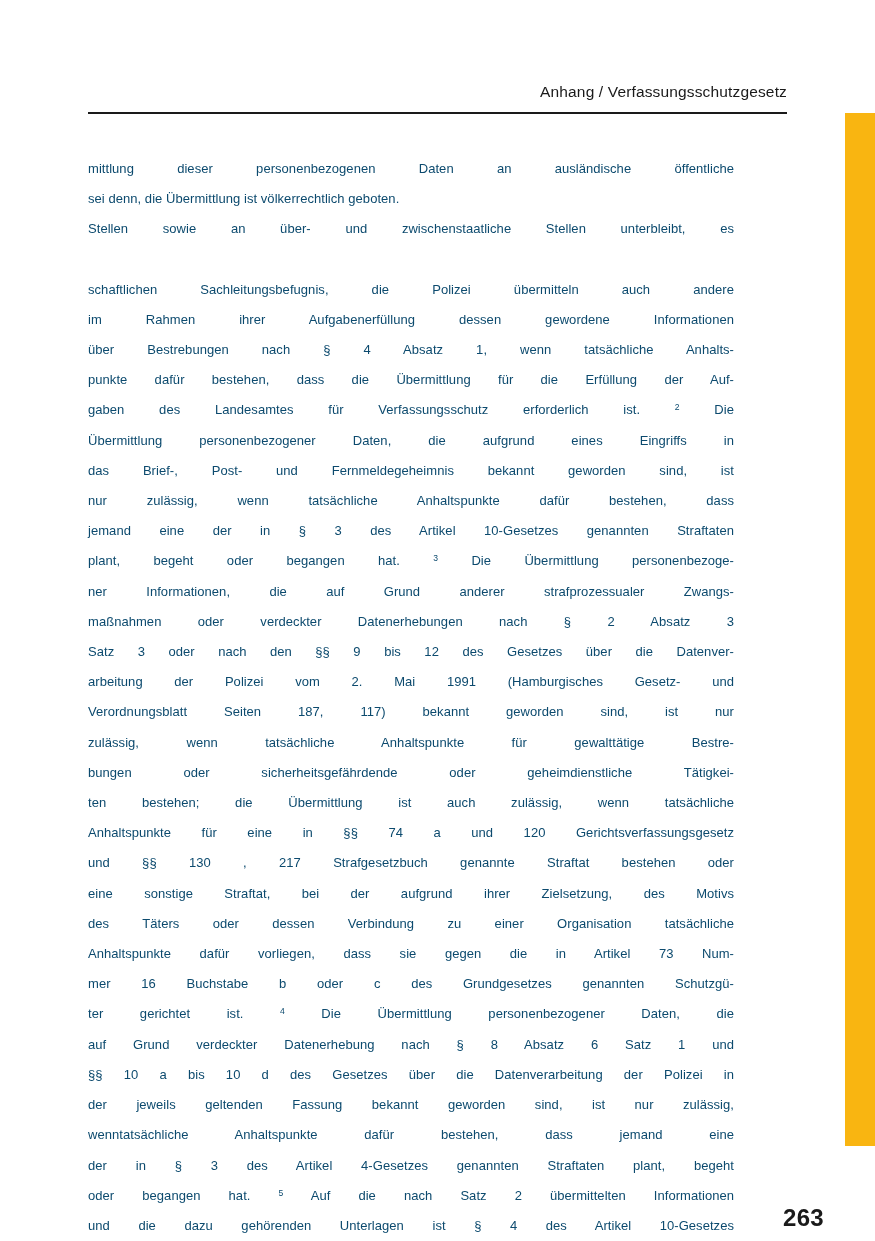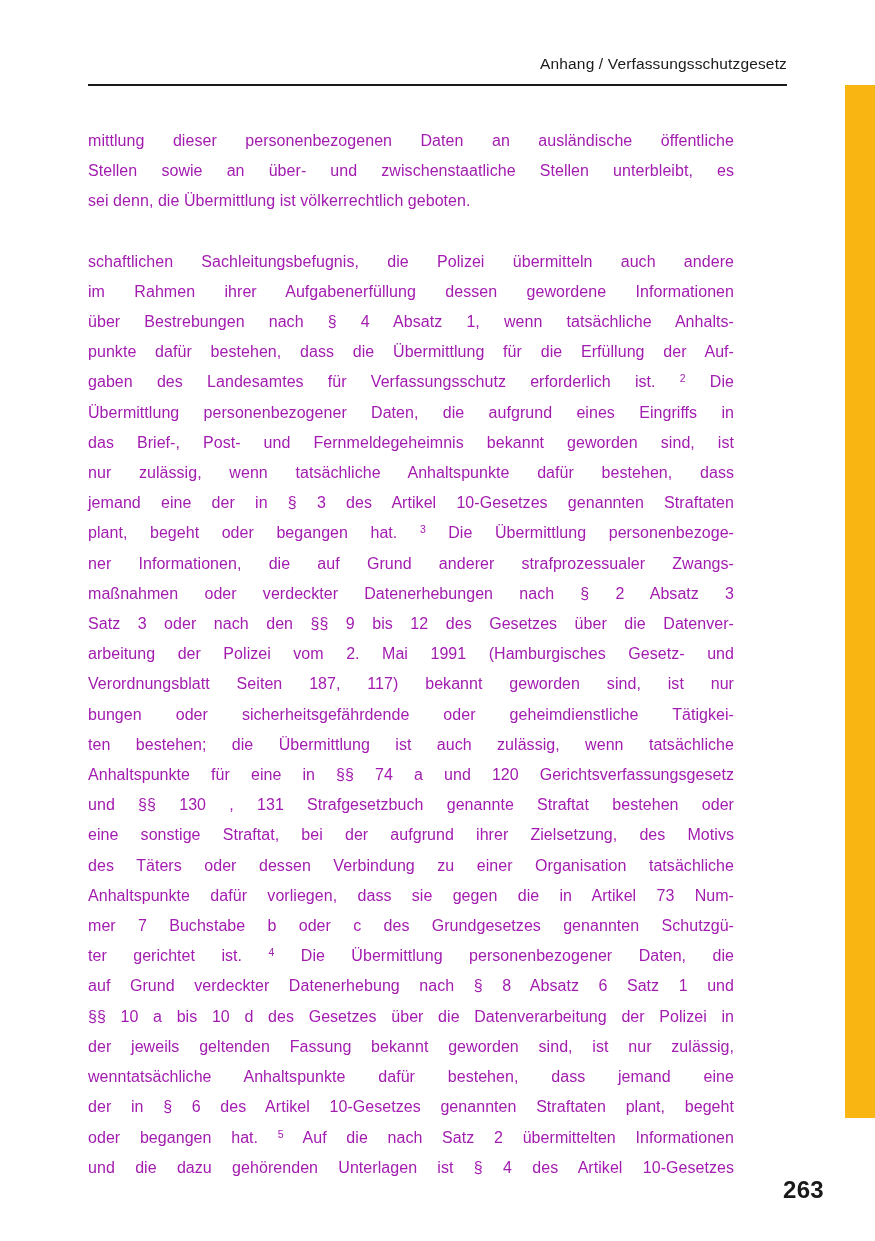--- a/index.html
+++ b/index.html
@@ -12,20 +12,21 @@
     background: #ffffff;
     font-family: "Liberation Sans", sans-serif;
     color: #1a1a1a;
     position: relative;
     overflow: hidden;
   }
 
   .page {
     position: absolute;
     inset: 0;
+    margin-top: 28px;
   }
 
   
   .edge-tab {
     position: absolute;
     left: 845px;
     top: 85px;
     width: 30px;
     height: 1033px;
     background: #f9b511;
@@ -54,23 +55,23 @@
   
   .col {
     position: absolute;
     left: 88px;
     top: 126px;
     width: 646px;
   }
 
   .para {
     margin: 0;
-    font-size: 16px;
+    font-size: 13px;
     line-height: 30.2px;
-    color: #a21caf;
+    color: #0c4a6e;
     letter-spacing: 0.05px;
   }
   .para + .para {
     margin-top: 30px;
   }
 
   
   .para .ln {
     display: block;
     text-align: justify;
@@ -108,53 +109,54 @@
 <div class="page">
 
   <div class="edge-tab"></div>
 
   <div class="running-head">Anhang / Verfassungsschutzgesetz</div>
   <div class="head-rule"></div>
 
   <div class="col">
     <p class="para">
         <span class="ln">mittlung dieser personenbezogenen Daten an ausländische öffentliche</span>
+        <span class="ln last">sei denn, die Übermittlung ist völkerrechtlich geboten.</span>
         <span class="ln">Stellen sowie an über- und zwischenstaatliche Stellen unterbleibt, es</span>
-        <span class="ln last">sei denn, die Übermittlung ist völkerrechtlich geboten.</span>
       </p>
     <p class="para">
         <span class="ln">schaftlichen Sachleitungsbefugnis, die Polizei übermitteln auch andere</span>
         <span class="ln">im Rahmen ihrer Aufgabenerfüllung dessen gewordene Informationen</span>
         <span class="ln">über Bestrebungen nach § 4 Absatz 1, wenn tatsächliche Anhalts-</span>
         <span class="ln">punkte dafür bestehen, dass die Übermittlung für die Erfüllung der Auf-</span>
         <span class="ln">gaben des Landesamtes für Verfassungsschutz erforderlich ist. <sup class="sn">2</sup> Die</span>
         <span class="ln">Übermittlung personenbezogener Daten, die aufgrund eines Eingriffs in</span>
         <span class="ln">das Brief-, Post- und Fernmeldegeheimnis bekannt geworden sind, ist</span>
         <span class="ln">nur zulässig, wenn tatsächliche Anhaltspunkte dafür bestehen, dass</span>
         <span class="ln">jemand eine der in § 3 des Artikel 10-Gesetzes genannten Straftaten</span>
         <span class="ln">plant, begeht oder begangen hat. <sup class="sn">3</sup> Die Übermittlung personenbezoge-</span>
         <span class="ln">ner Informationen, die auf Grund anderer strafprozessualer Zwangs-</span>
         <span class="ln">maßnahmen oder verdeckter Datenerhebungen nach § 2 Absatz 3</span>
         <span class="ln">Satz 3 oder nach den §§ 9 bis 12 des Gesetzes über die Datenver-</span>
         <span class="ln">arbeitung der Polizei vom 2. Mai 1991 (Hamburgisches Gesetz- und</span>
         <span class="ln">Verordnungsblatt Seiten 187, 117) bekannt geworden sind, ist nur</span>
+        <span class="ln">zulässig, wenn tatsächliche Anhaltspunkte für gewalttätige Bestre-</span>
         <span class="ln">bungen oder sicherheitsgefährdende oder geheimdienstliche Tätigkei-</span>
         <span class="ln">ten bestehen; die Übermittlung ist auch zulässig, wenn tatsächliche</span>
         <span class="ln">Anhaltspunkte für eine in §§ 74 a und 120 Gerichtsverfassungsgesetz</span>
-        <span class="ln">und §§ 130 , 131 Strafgesetzbuch genannte Straftat bestehen oder</span>
+        <span class="ln">und §§ 130 , 217 Strafgesetzbuch genannte Straftat bestehen oder</span>
         <span class="ln">eine sonstige Straftat, bei der aufgrund ihrer Zielsetzung, des Motivs</span>
         <span class="ln">des Täters oder dessen Verbindung zu einer Organisation tatsächliche</span>
         <span class="ln">Anhaltspunkte dafür vorliegen, dass sie gegen die in Artikel 73 Num-</span>
-        <span class="ln">mer 7 Buchstabe b oder c des Grundgesetzes genannten Schutzgü-</span>
+        <span class="ln">mer 16 Buchstabe b oder c des Grundgesetzes genannten Schutzgü-</span>
         <span class="ln">ter gerichtet ist. <sup class="sn">4</sup> Die Übermittlung personenbezogener Daten, die</span>
         <span class="ln">auf Grund verdeckter Datenerhebung nach § 8 Absatz 6 Satz 1 und</span>
         <span class="ln">§§ 10 a bis 10 d des Gesetzes über die Datenverarbeitung der Polizei in</span>
         <span class="ln">der jeweils geltenden Fassung bekannt geworden sind, ist nur zulässig,</span>
         <span class="ln">wenntatsächliche Anhaltspunkte dafür bestehen, dass jemand eine</span>
-        <span class="ln">der in § 6 des Artikel 10-Gesetzes genannten Straftaten plant, begeht</span>
+        <span class="ln">der in § 3 des Artikel 4-Gesetzes genannten Straftaten plant, begeht</span>
         <span class="ln">oder begangen hat. <sup class="sn">5</sup> Auf die nach Satz 2 übermittelten Informationen</span>
         <span class="ln">und die dazu gehörenden Unterlagen ist § 4 des Artikel 10-Gesetzes</span>
       </p>
   </div>
 
   <div class="folio">263</div>
 
 </div>
 
 </body></html>

